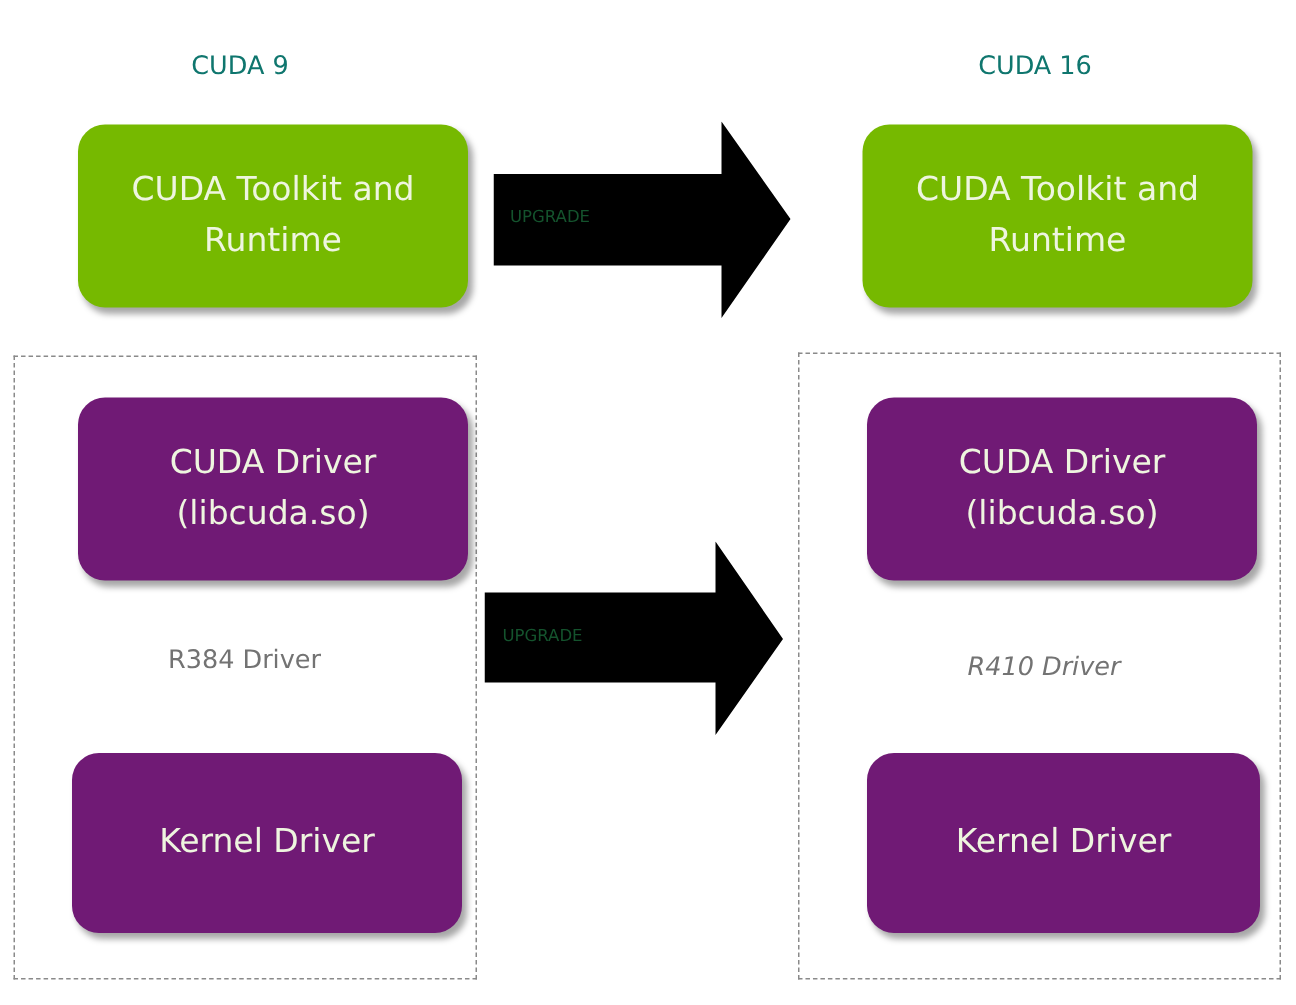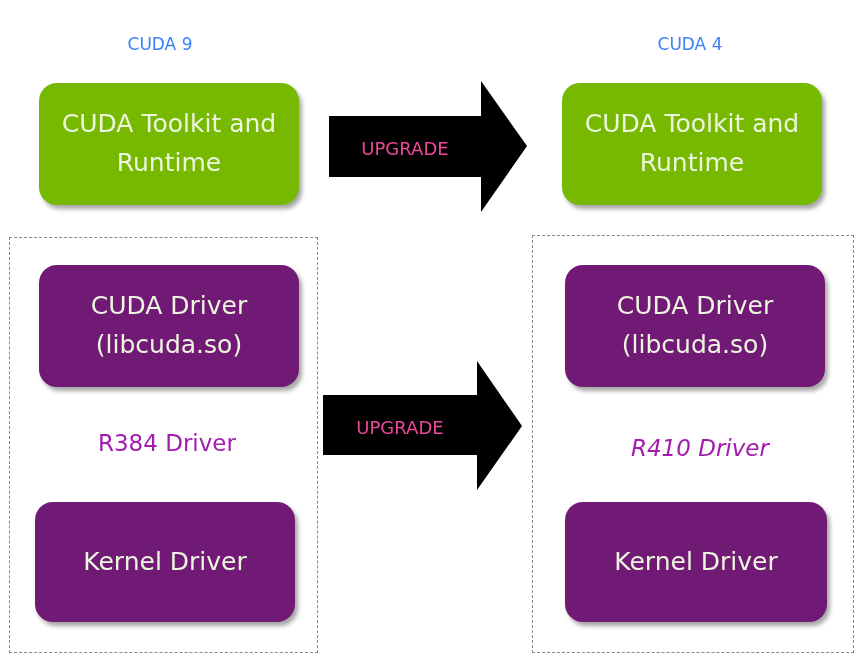--- a/index.html
+++ b/index.html
@@ -1,34 +1,34 @@
 <!DOCTYPE html>
 <html><head>
 <meta charset="utf-8">
 <style>
   html, body { margin: 0; padding: 0; background: #ffffff; }
   body { width: 864px; height: 670px; position: relative; overflow: hidden;
          font-family: "DejaVu Sans", "Liberation Sans", sans-serif; }
   .abs { position: absolute; }
-  .heading { color: #3b82f6; font-size: 17px; text-align: center; white-space: nowrap; }
-  .box { position: absolute; border-radius: 18px; color: #eef5df; font-size: 25px;
+  .heading { color: #0f766e; font-size: 17px; text-align: center; white-space: nowrap; }
+  .box { position: absolute; border-radius: 18px; color: #eef5df; font-size: 22px;
          display: flex; align-items: center; justify-content: center; text-align: center;
-         line-height: 1.55; box-shadow: 3px 4px 4px rgba(0,0,0,0.35); box-sizing: border-box; padding: 0 10px; }
+         line-height: 1.55; box-shadow: 3px 4px 4px rgba(0,0,0,0.35); box-sizing: border-box; padding: 0 10px; margin-left: 13px; }
   .box.light { background: #76b900; }
   .box.dark { background: #701a75; }
   .group { position: absolute; border: 1px dashed #8a8a8a; box-sizing: border-box; }
-  .label { color: #a21caf; font-size: 23px; white-space: nowrap; }
+  .label { color: #737373; font-size: 17px; text-align: center; white-space: nowrap; }
   .arrow { position: absolute; }
-  .arrow-text { position: absolute; color: #ec4899; font-size: 18px; text-align: center; white-space: nowrap; }
+  .arrow-text { position: absolute; color: #14532d; font-size: 11px; white-space: nowrap; }
 </style>
 </head>
 <body>
 
 <div class="abs heading" style="left:100px; top:34px; width:120px;">CUDA 9</div>
-<div class="abs heading" style="left:630px; top:34px; width:120px;">CUDA 4</div>
+<div class="abs heading" style="left:630px; top:34px; width:120px;">CUDA 16</div>
 
 <div class="box light" style="left:39px; top:83px; width:260px; height:122px;">
   <div>
     <div>CUDA Toolkit and</div>
     <div>Runtime</div>
   </div>
 </div>
 <div class="box light" style="left:562px; top:83px; width:260px; height:122px;">
   <div>
     <div>CUDA Toolkit and</div>

